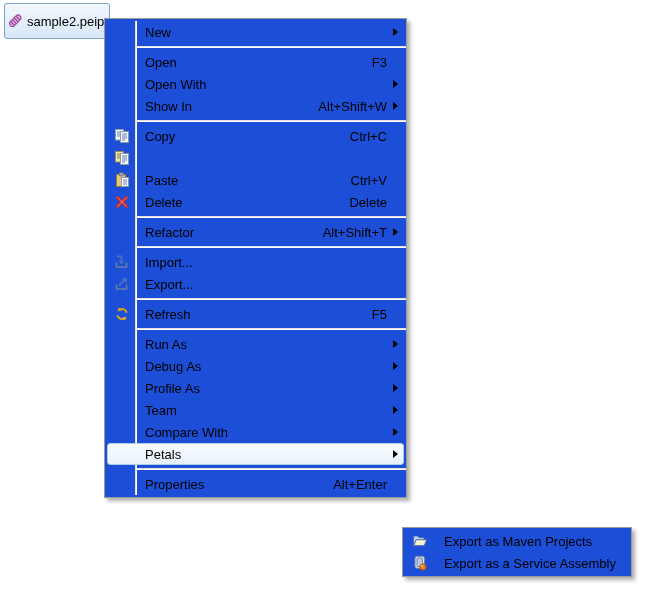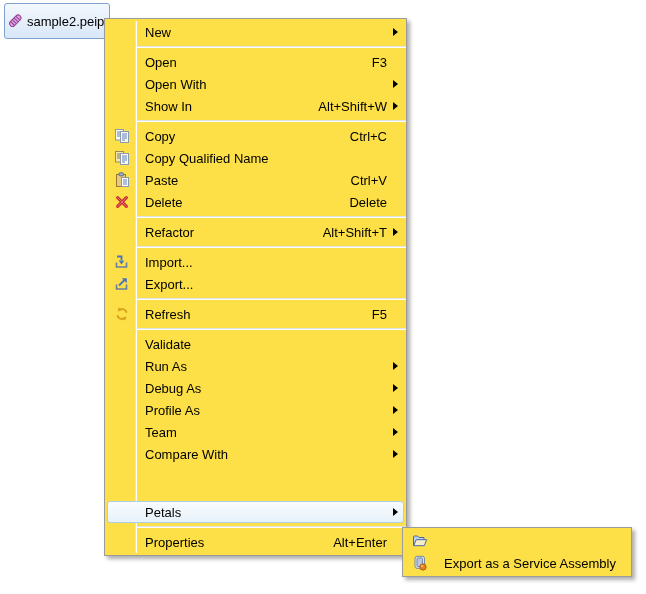--- a/index.html
+++ b/index.html
@@ -18,21 +18,21 @@
     padding: 0 5px 0 2px;
     border: 1px solid #7da2ce; border-radius: 3px;
     background: linear-gradient(#f3f8fd, #d9e7f8);
     box-sizing: border-box; z-index: 1;
   }
   .file-label .ficon { width: 16px; height: 16px; display: inline-flex; }
 
   
   .menu {
     position: absolute;
-    background: #fde047;
+    background: #1d4ed8;
     border: 1px solid #9b9b9b;
     box-shadow: 3px 3px 4px rgba(0,0,0,0.32);
     box-sizing: border-box;
     padding: 2px 0;
   }
   .main-menu { left: 104px; top: 18px; width: 303px; z-index: 2; }
   .submenu   { left: 402px; top: 527px; width: 230px; z-index: 3; }
 
   
   .gutter-line {
@@ -45,21 +45,20 @@
     position: relative;
     display: flex; align-items: center;
     height: 22px; margin: 0 2px;
     border: 1px solid transparent; border-radius: 3px;
     box-sizing: border-box; z-index: 1;
     cursor: default; white-space: nowrap;
   }
   .menu-item.highlighted {
     border-color: #aecde6;
     background: linear-gradient(#f8fbfe, #e7f2fa);
-    margin-top: 36px;
   }
   .icon-slot {
     width: 27px; min-width: 27px; height: 16px;
     display: flex; align-items: center; justify-content: center;
   }
   .icon-slot svg, .submenu .icon-slot svg { display: block; }
   .mi-label { padding-left: 10px; }
   .mi-shortcut { margin-left: auto; padding-left: 24px; }
   .arrow-slot {
     width: 16px; min-width: 16px;
@@ -148,21 +147,20 @@
         </div>
         <div class="menu-item">
           <span class="icon-slot">
             <svg width="16" height="16" viewBox="0 0 16 16">
               <rect x="1.5" y="1.5" width="8" height="10.5" fill="#f4e8b0" stroke="#9a8a50"></rect>
               <path d="M3 4h5M3 6h5M3 8h5" stroke="#8a7a40" fill="none"></path>
               <rect x="6.5" y="3.5" width="8" height="11" fill="#fbfbef" stroke="#8a9ab0"></rect>
               <path d="M8 6h5M8 8h5M8 10h5M8 12h3" stroke="#5b7fc4" fill="none"></path>
             </svg>
           </span>
-          <span class="mi-label">Copy Qualified Name</span>
           <span class="mi-shortcut"></span>
           <span class="arrow-slot"></span>
         </div>
         <div class="menu-item">
           <span class="icon-slot">
             <svg width="16" height="16" viewBox="0 0 16 16">
               <rect x="2.5" y="2.5" width="9" height="12" fill="#e9c97d" stroke="#97783c"></rect>
               <rect x="5" y="0.8" width="4.5" height="3" rx="1" fill="#9cb2c9" stroke="#5c6d84"></rect>
               <rect x="7.5" y="5.5" width="7" height="9" fill="#ffffff" stroke="#8a9ab0"></rect>
               <path d="M9 8h4M9 10h4M9 12h4" stroke="#5b7fc4" fill="none"></path>
@@ -227,26 +225,20 @@
               <path d="M11.2 14.8 L12.4 10.6 L8.2 11.4 Z" fill="#d9a521"></path>
             </svg>
           </span>
           <span class="mi-label">Refresh</span>
           <span class="mi-shortcut">F5</span>
           <span class="arrow-slot"></span>
         </div>
         <div class="menu-sep"></div>
         <div class="menu-item">
           <span class="icon-slot"></span>
-          <span class="mi-label">Validate</span>
-          <span class="mi-shortcut"></span>
-          <span class="arrow-slot"></span>
-        </div>
-        <div class="menu-item">
-          <span class="icon-slot"></span>
           <span class="mi-label">Run As</span>
           <span class="mi-shortcut"></span>
           <span class="arrow-slot">
             <span class="sub-arrow"></span>
           </span>
         </div>
         <div class="menu-item">
           <span class="icon-slot"></span>
           <span class="mi-label">Debug As</span>
           <span class="mi-shortcut"></span>
@@ -298,20 +290,21 @@
 
   <div class="menu submenu">
     <div id="petals-submenu-items">
         <div class="menu-item">
           <span class="icon-slot">
             <svg width="16" height="16" viewBox="0 0 16 16">
               <path d="M1.5 12.5 V4 Q1.5 3 2.5 3 H5.5 L7 4.5 H12 V6.5" fill="#bcd2f2" stroke="#4a68a8"></path>
               <path d="M1.7 12.7 L4.2 6.7 H14.6 L12.3 12.7 Z" fill="#f7eecb" stroke="#4a68a8"></path>
             </svg>
           </span>
+          <span class="mi-label">Export as Maven Projects</span>
           <span class="mi-shortcut"></span>
           <span class="arrow-slot"></span>
         </div>
         <div class="menu-item">
           <span class="icon-slot">
             <svg width="16" height="16" viewBox="0 0 16 16">
               <rect x="3" y="1.3" width="9.5" height="12" rx="2" fill="#dfe5f1" stroke="#7586a6"></rect>
               <rect x="5" y="3" width="5.5" height="8.5" rx="0.8" fill="#b9c6de" stroke="#7586a6"></rect>
               <circle cx="11" cy="12" r="3.1" fill="#e8831f" stroke="#aa5a10"></circle>
               <circle cx="10" cy="11" r="1" fill="#ffc487"></circle>

